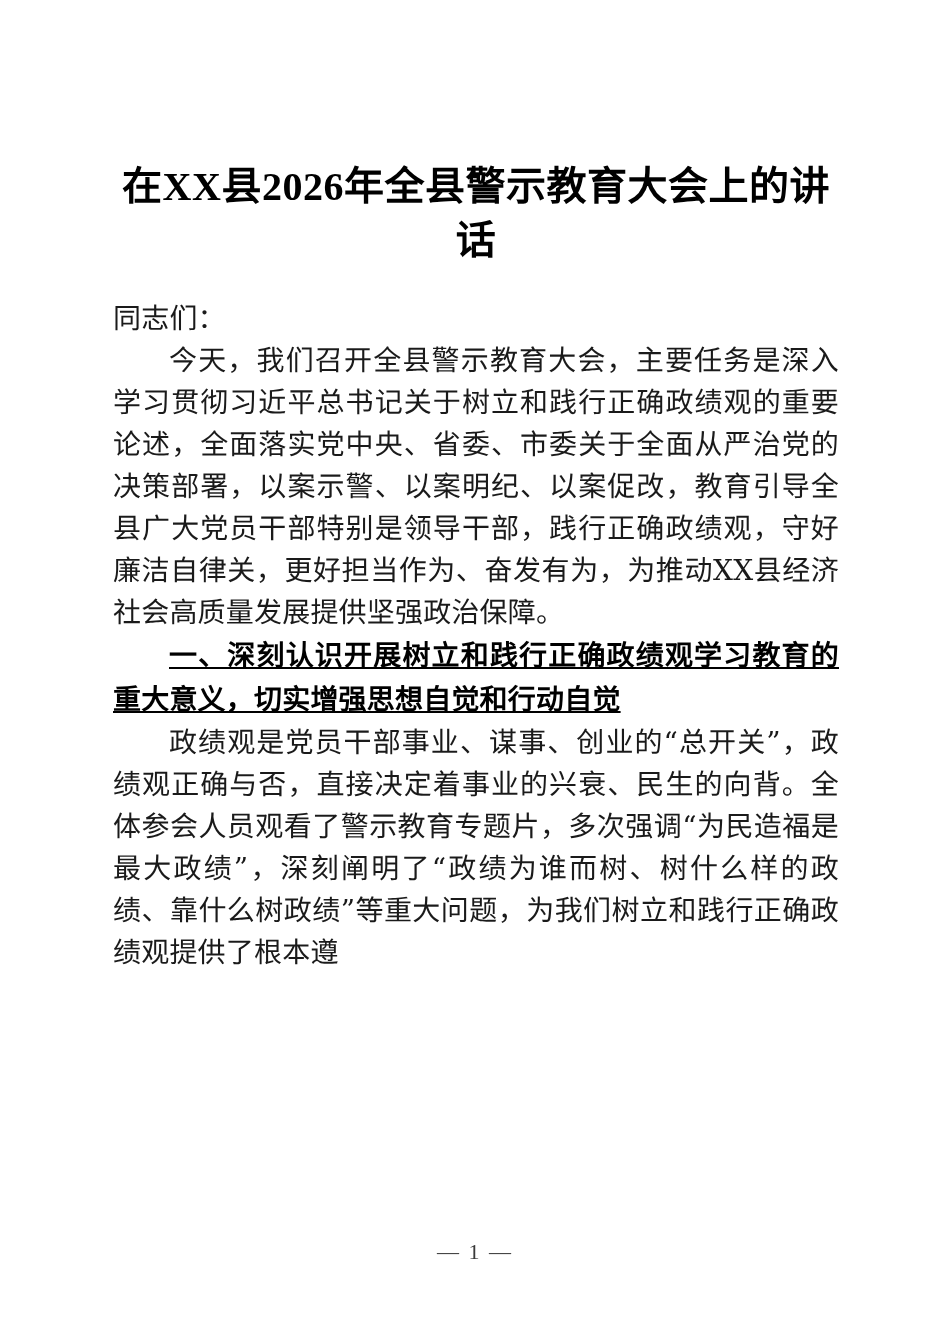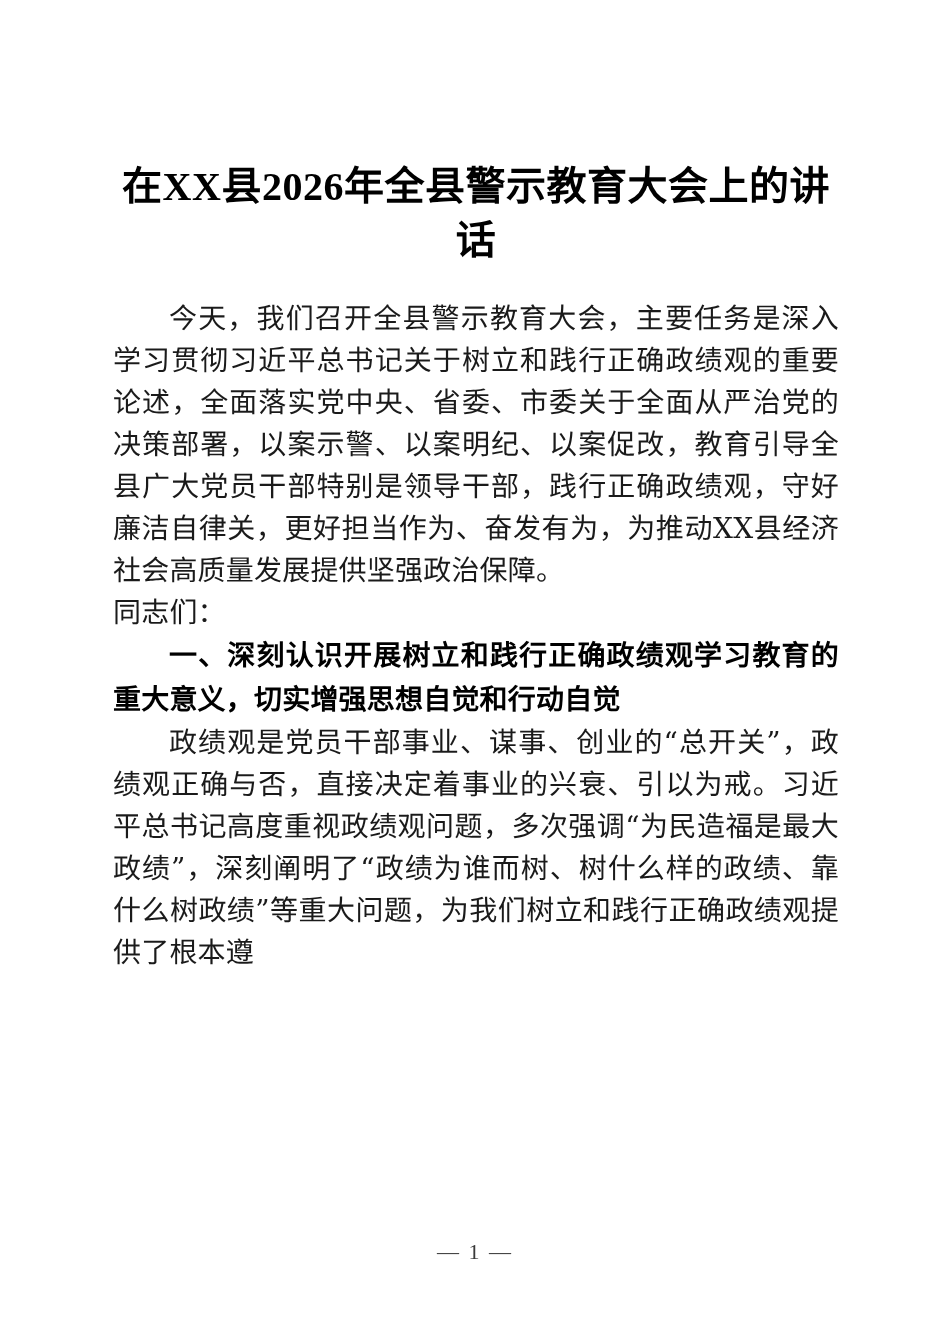--- a/index.html
+++ b/index.html
@@ -73,20 +73,21 @@
     font-size: 28px;
     line-height: 44px;
     margin: 0;
     text-indent: 2em;
     text-align: justify;
     text-justify: inter-character;
     text-align-last: left;
     word-break: break-all;
     letter-spacing: 0.2px;
     color: #000000;
+    text-decoration: underline;
   }
 
   
   .page-footer {
     position: absolute;
     left: 0;
     right: 0;
     top: 1238px;
     text-align: center;
     font-family: "Liberation Serif", "DejaVu Serif", serif;
@@ -100,28 +101,28 @@
 <body>
 
 <div class="page">
 
   <div class="content">
 
     <h1 class="doc-title">在XX县2026年全县警示教育大会上的讲话</h1>
 
     <div class="body-block">
 
+      <p class="para salutation">同志们：</p>
+
       <p class="para indent">今天，我们召开全县警示教育大会，主要任务是深入学习贯彻习近平总书记关于树立和践行正确政绩观的重要论述，全面落实党中央、省委、市委关于全面从严治党的决策部署，以案示警、以案明纪、以案促改，教育引导全县广大党员干部特别是领导干部，践行正确政绩观，守好廉洁自律关，更好担当作为、奋发有为，为推动XX县经济社会高质量发展提供坚强政治保障。</p>
-
-      <p class="para salutation">同志们：</p>
 
 
       <h2 class="section-heading">一、深刻认识开展树立和践行正确政绩观学习教育的重大意义，切实增强思想自觉和行动自觉</h2>
 
-      <p class="para indent">政绩观是党员干部事业、谋事、创业的“总开关”，政绩观正确与否，直接决定着事业的兴衰、引以为戒。习近平总书记高度重视政绩观问题，多次强调“为民造福是最大政绩”，深刻阐明了“政绩为谁而树、树什么样的政绩、靠什么树政绩”等重大问题，为我们树立和践行正确政绩观提供了根本遵</p>
+      <p class="para indent">政绩观是党员干部事业、谋事、创业的“总开关”，政绩观正确与否，直接决定着事业的兴衰、民生的向背。全体参会人员观看了警示教育专题片，多次强调“为民造福是最大政绩”，深刻阐明了“政绩为谁而树、树什么样的政绩、靠什么树政绩”等重大问题，为我们树立和践行正确政绩观提供了根本遵</p>
 
     </div>
 
   </div>
 
   <div class="page-footer">
     <span>— 1 —</span>
   </div>
 
 </div>

